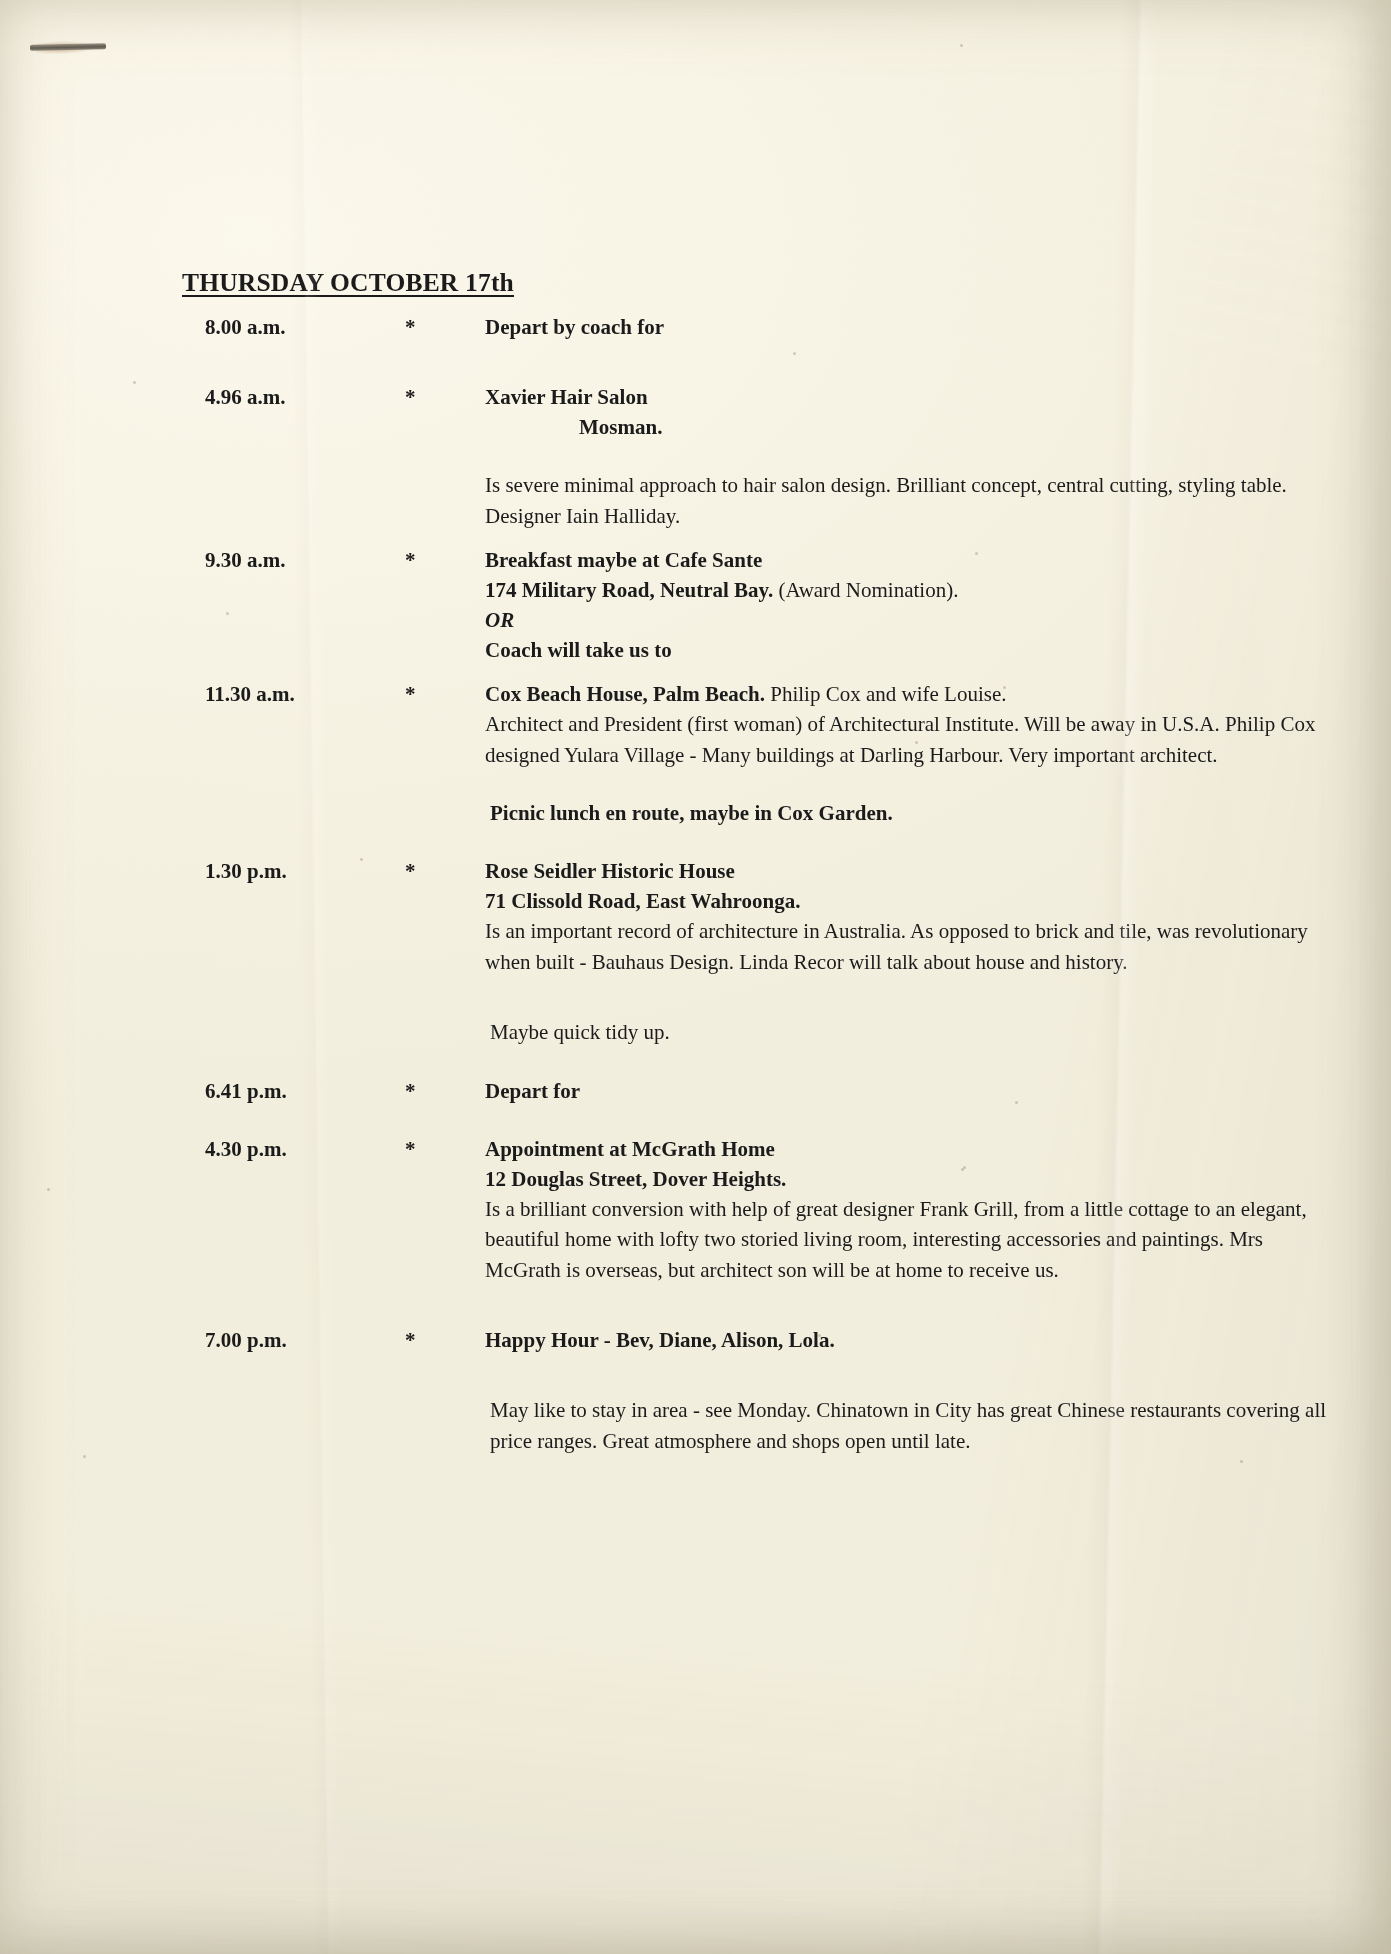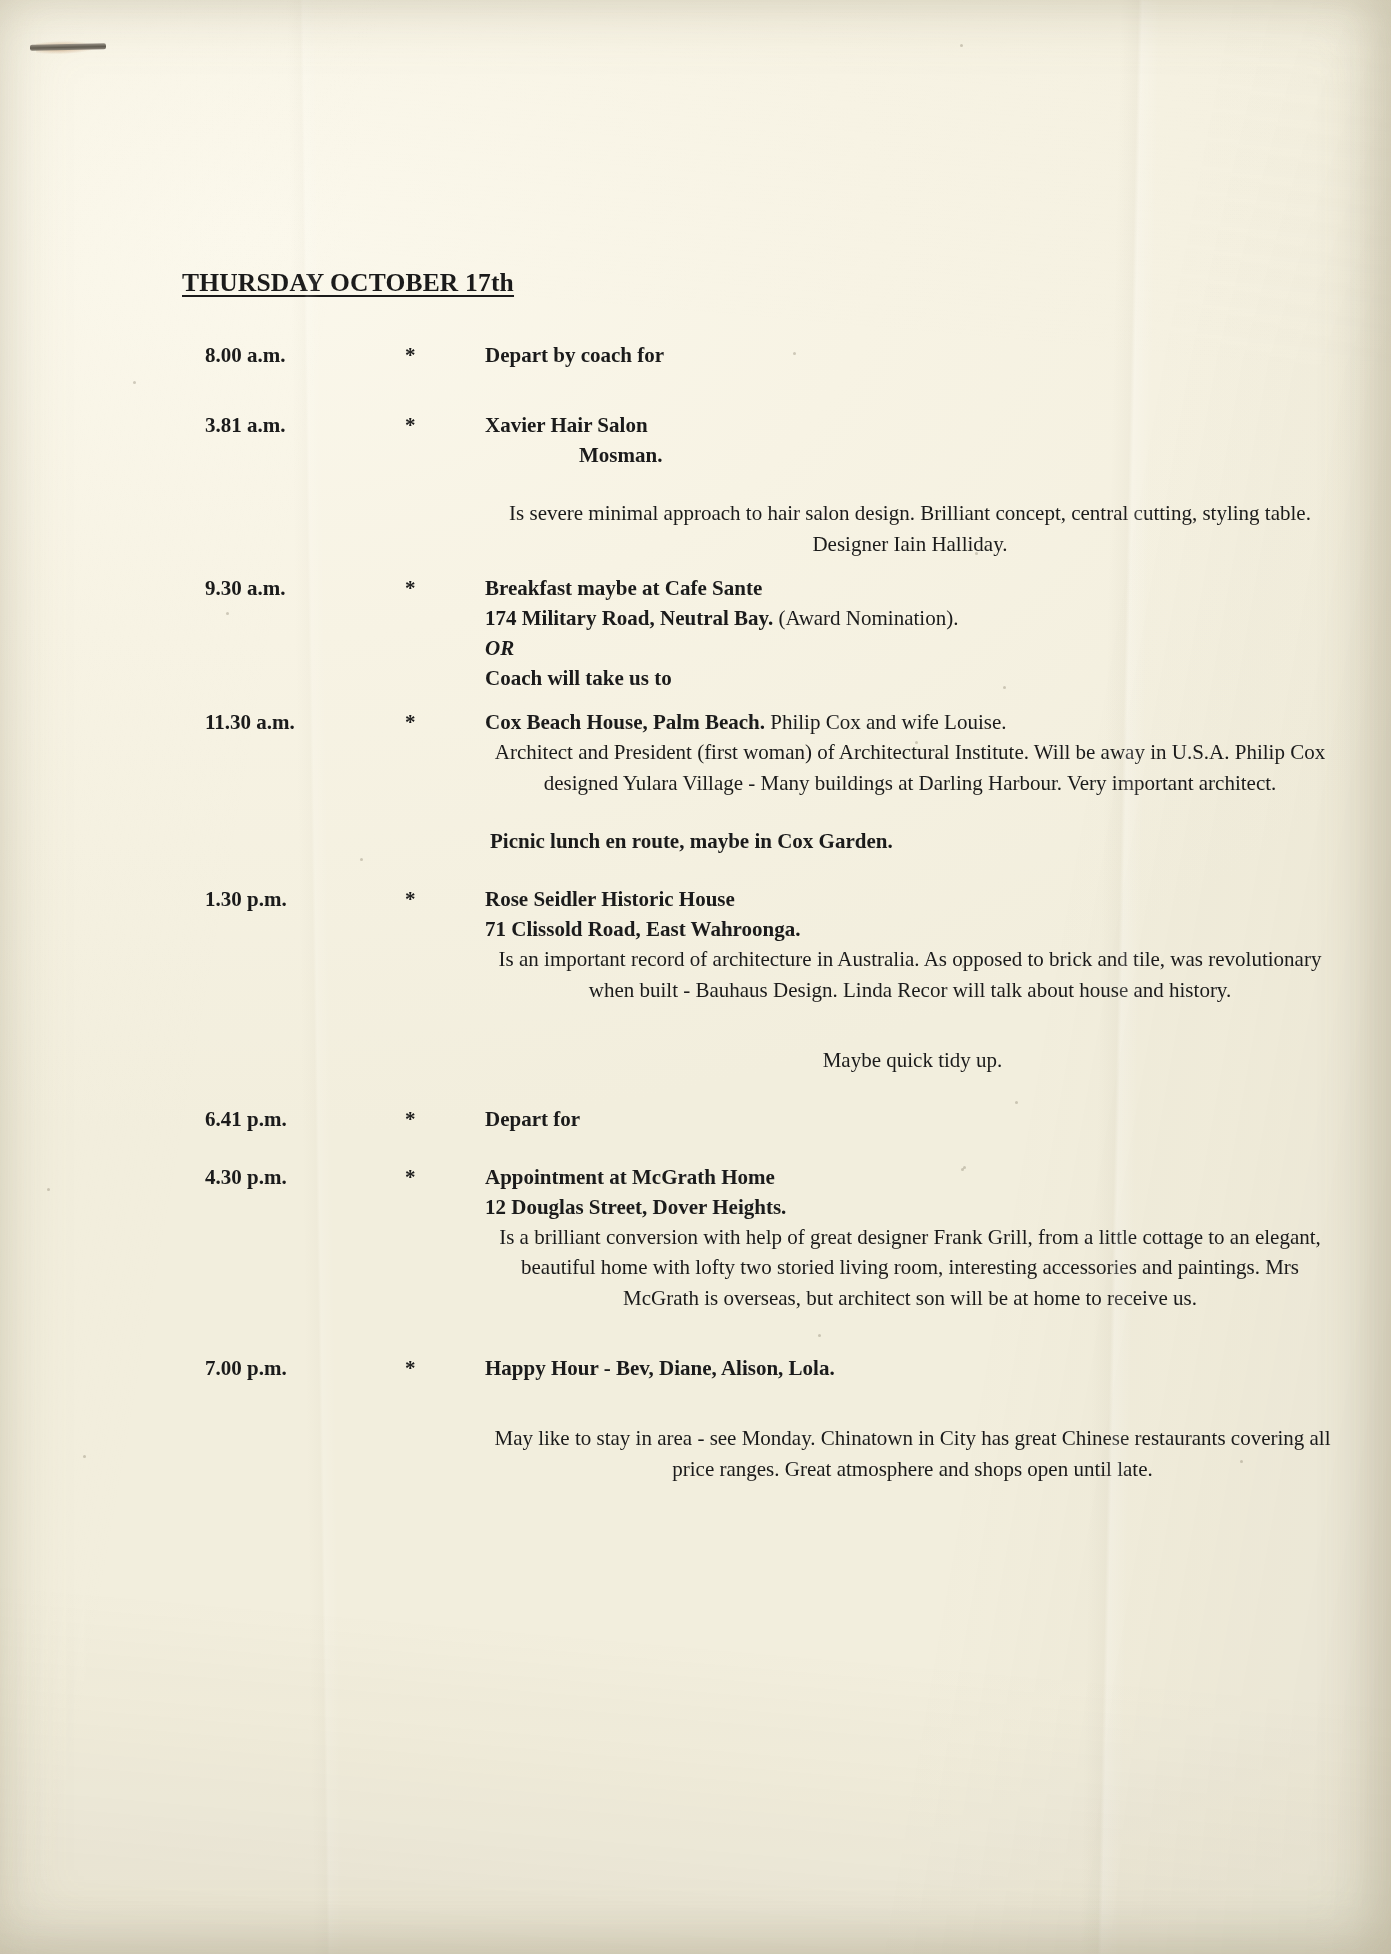--- a/index.html
+++ b/index.html
@@ -87,21 +87,21 @@
     letter-spacing: 0.2px;
     text-decoration: underline;
     text-underline-offset: 4px;
     text-decoration-thickness: 2.2px;
     white-space: nowrap;
   }
 
   .schedule {
     position: absolute;
     left: 0;
-    top: 340px;
+    top: 312px;
     width: 1391px;
   }
 
   .entry {
     position: relative;
     display: block;
     padding: 0;
   }
   .entry-head {
     position: relative;
@@ -148,21 +148,20 @@
   .gap-lg { height: 40px; }
 
   .mixed { font-size: 21px; line-height: 30px; }
   .mixed b { font-weight: bold; }
   .mixed span.r { font-weight: normal; }
 
   .para {
     font-size: 21px;
     line-height: 30.5px;
     font-weight: normal;
-    text-align: center;
   }
 
   
   .speck { position:absolute; background: rgba(110,100,80,0.30); border-radius: 50%; pointer-events:none;}
 </style>
 </head>
 <body>
 
 <div class="page">
 
@@ -184,21 +183,21 @@
           <div class="lines">
             <div class="line b">Depart by coach for</div>
           </div>
         </div>
       </div>
 
       <div class="gap-lg"></div>
 
       <div class="entry">
         <div class="entry-head">
-          <div class="time">3.81 a.m.</div>
+          <div class="time">4.96 a.m.</div>
           <div class="star">*</div>
           <div class="lines">
             <div class="line b">Xavier Hair Salon</div>
             <div class="line b indent">Mosman.</div>
             <div class="gap-md"></div>
             <div class="para">Is severe minimal approach to hair salon design.  Brilliant concept, central cutting, styling table.  Designer Iain Halliday.</div>
           </div>
         </div>
       </div>
 

